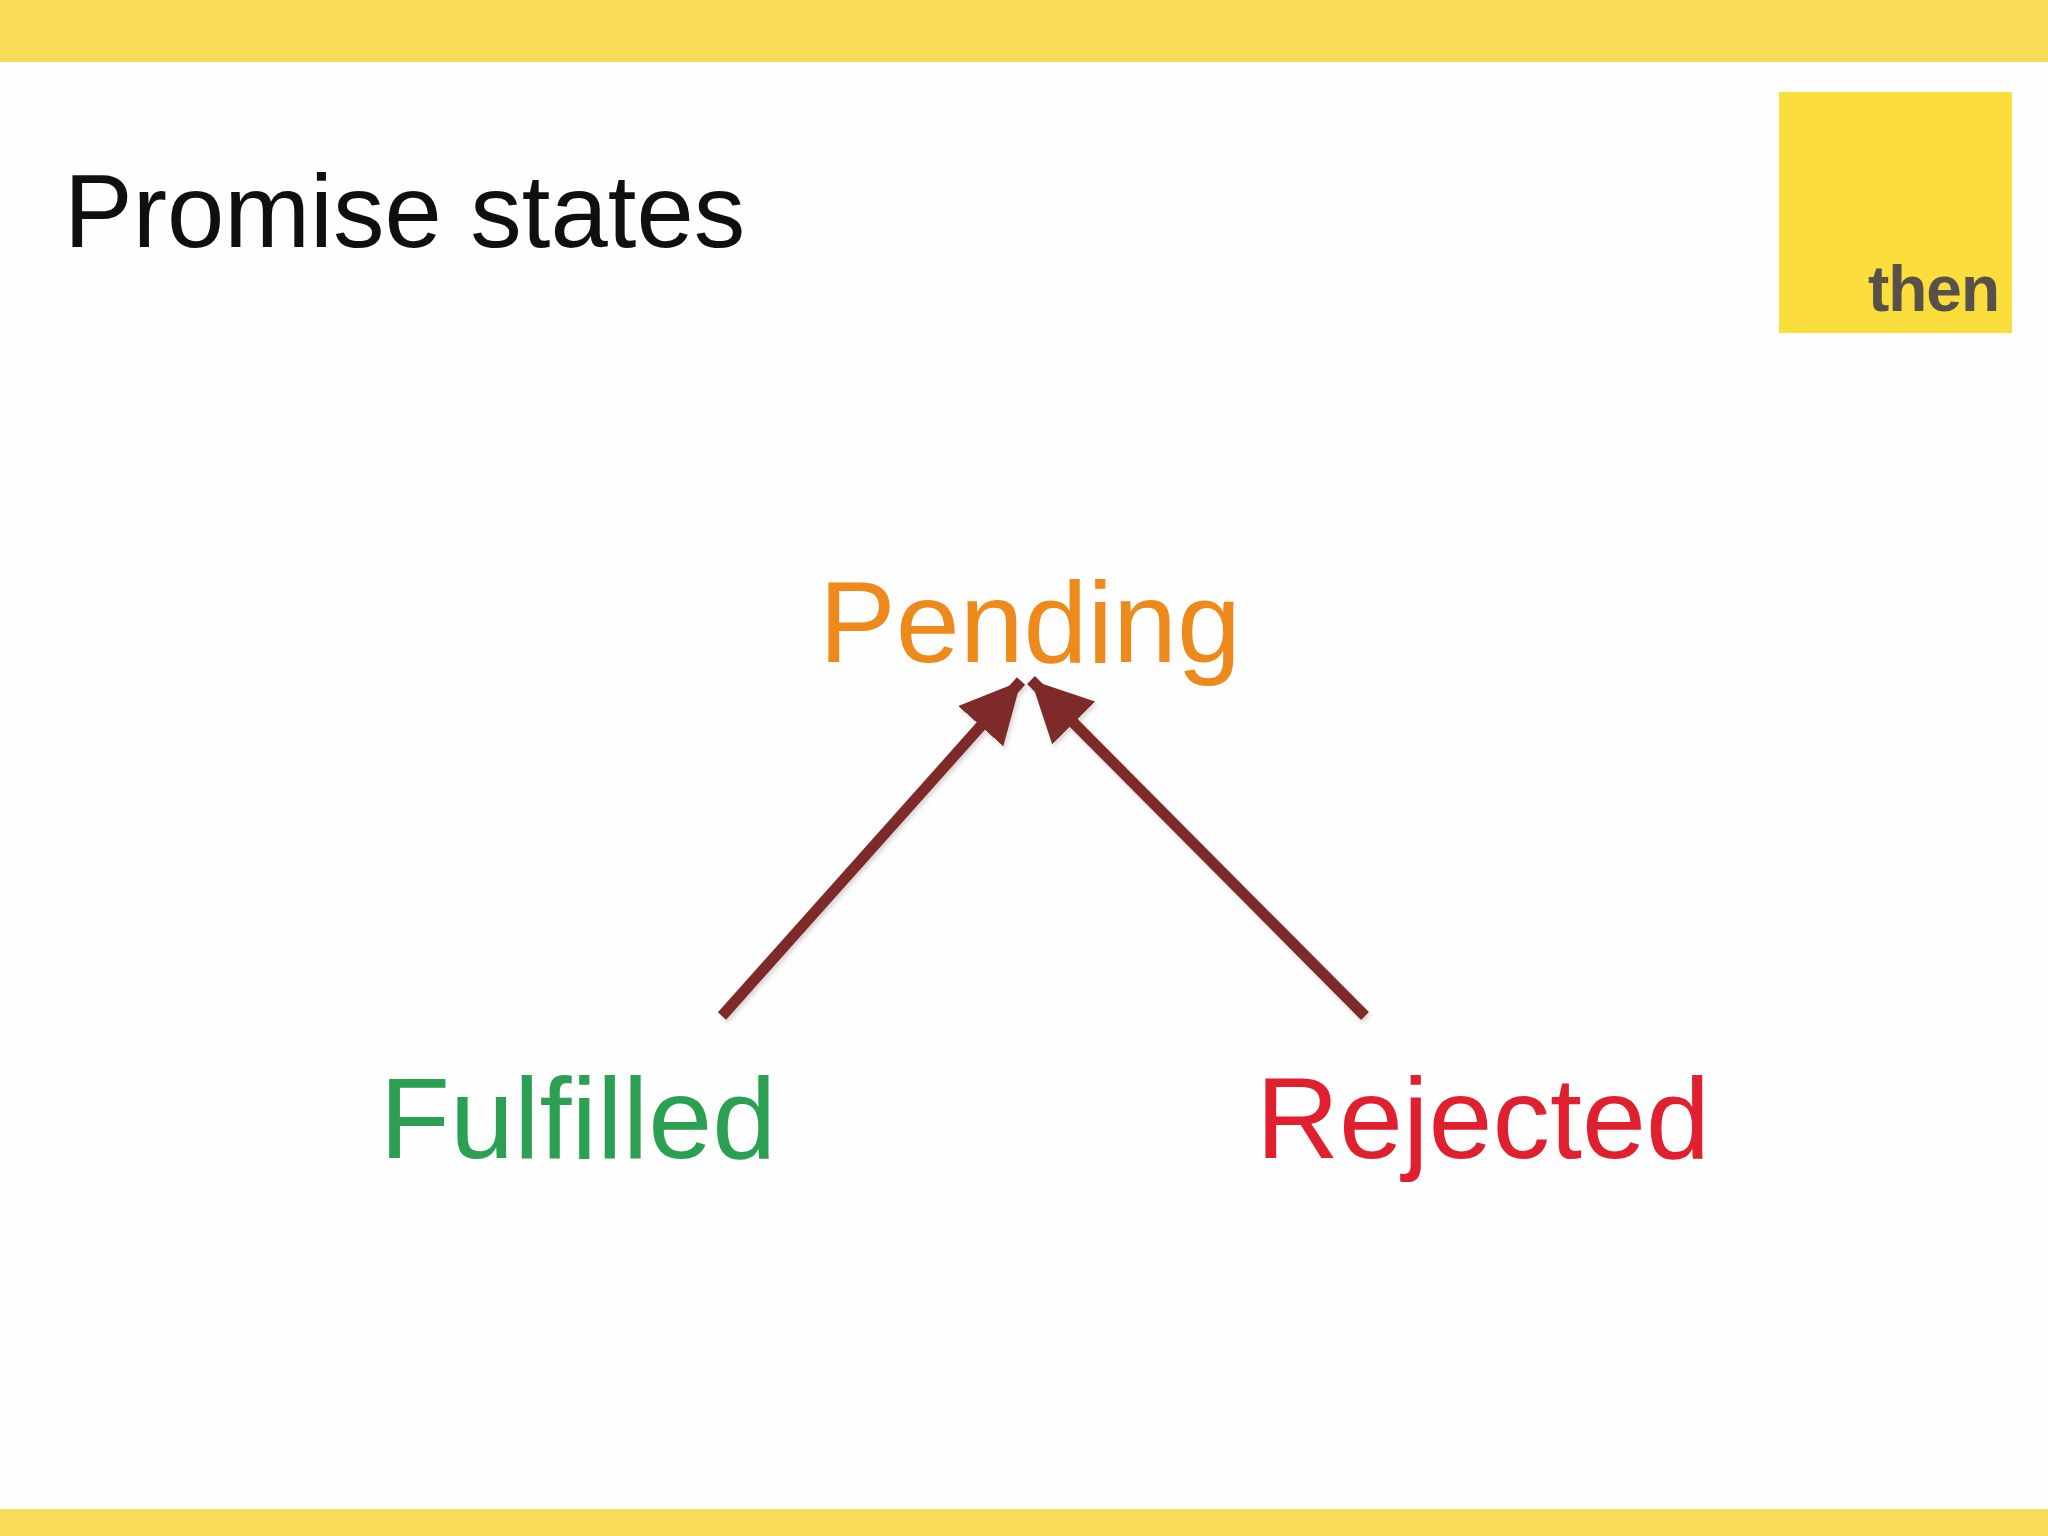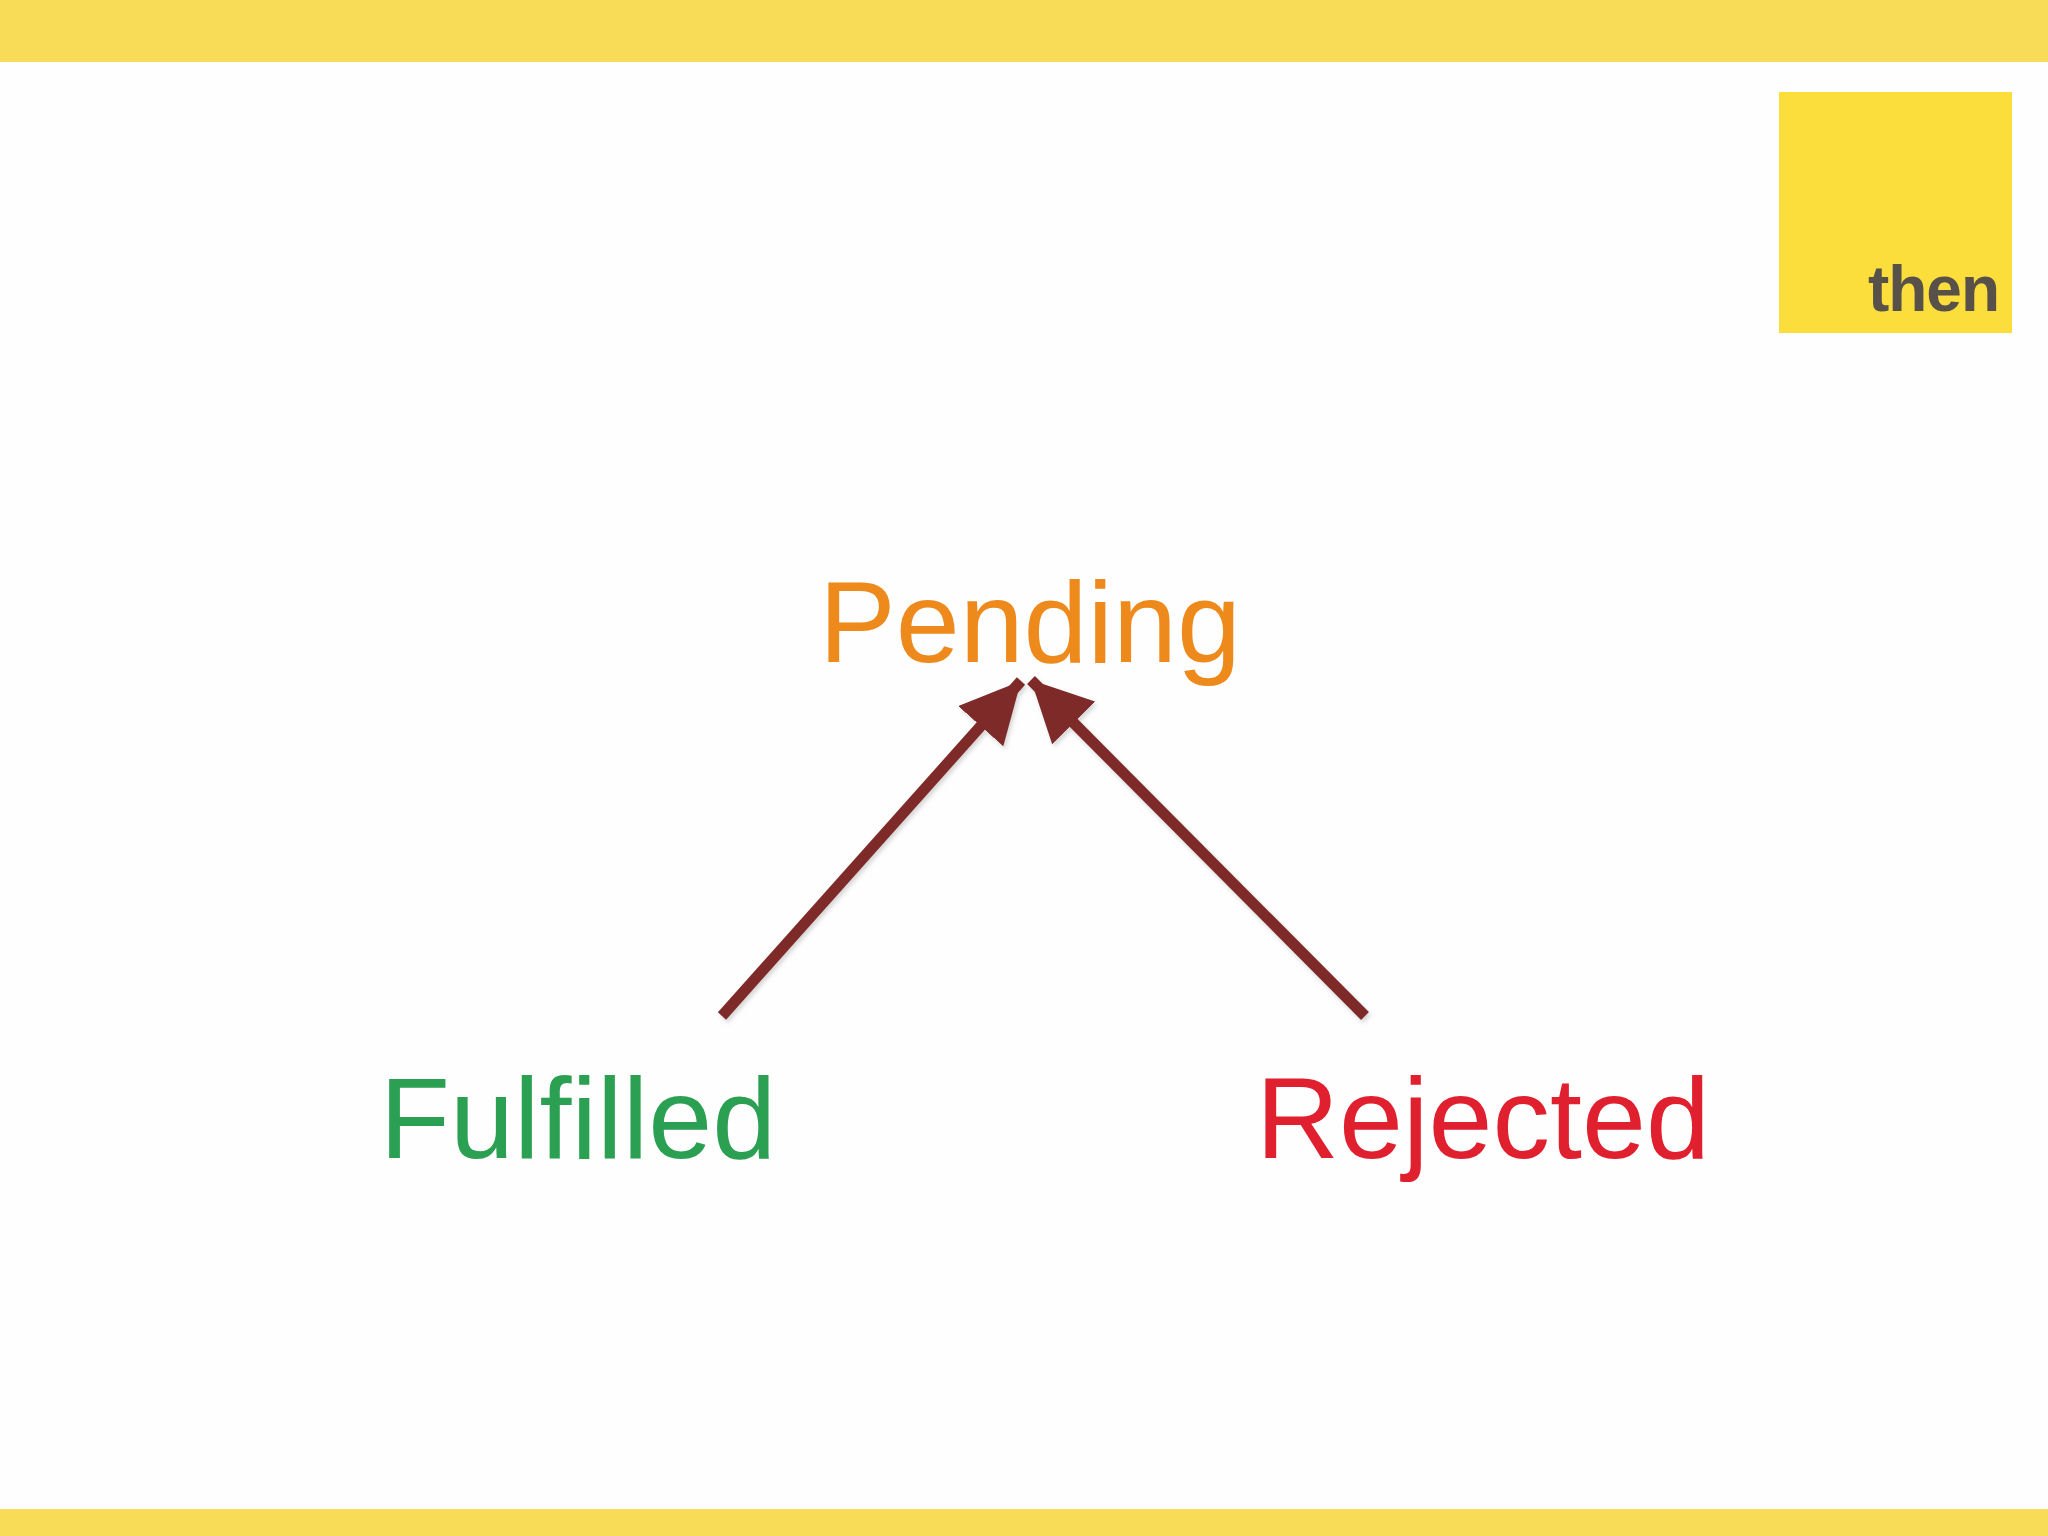--- a/index.html
+++ b/index.html
@@ -69,20 +69,21 @@
     filter: drop-shadow(2px 3px 2px rgba(110,110,110,0.28));
   }
 </style>
 </head>
 <body>
 
 <div class="slide">
 
   <div class="bar bar-top"></div>
 
+  <h1 class="slide-title">Promise states</h1>
 
   <div class="logo-square">
     <span class="logo-word">then</span>
   </div>
 
   <svg class="diagram" width="2048" height="1536" viewBox="0 0 2048 1536">
     <defs>
       <marker id="arrowhead" viewBox="0 0 10 10" refX="10" refY="5" markerWidth="5.5" markerHeight="5.5" markerUnits="strokeWidth" orient="auto">
         <path d="M 0 0 L 10 5 L 0 10 z" fill="#7E2A29"></path>
       </marker>

